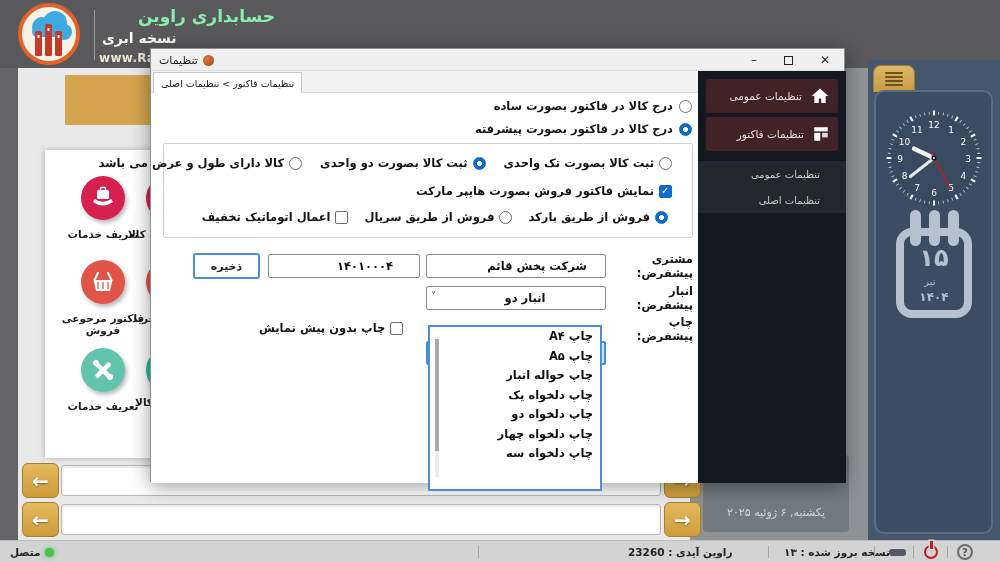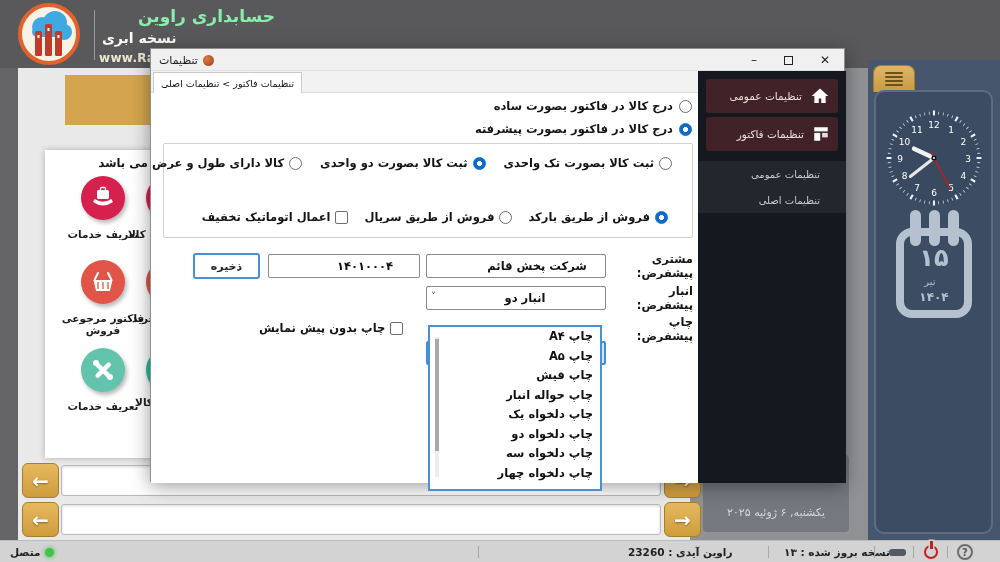--- a/index.html
+++ b/index.html
@@ -283,20 +283,24 @@
         <div class="row" style="right:20px; top:12px; gap:5px;">
           <span class="rd"></span>
           <span>ثبت کالا بصورت تک واحدی</span>
           <span style="width:8px;"></span>
           <span class="rd on"></span>
           <span>ثبت کالا بصورت دو واحدی</span>
           <span style="width:8px;"></span>
           <span class="rd"></span>
           <span>کالا دارای طول و عرض می باشد</span>
         </div>
+        <div class="row" style="right:20px; top:40px; gap:5px;">
+          <span class="cb on"></span>
+          <span>نمایش فاکتور فروش بصورت هایپر مارکت</span>
+        </div>
         <div class="row" style="right:24px; top:66px; gap:5px;">
           <span class="rd on"></span>
           <span>فروش از طریق بارکد</span>
           <span style="width:6px;"></span>
           <span class="rd"></span>
           <span>فروش از طریق سریال</span>
           <span style="width:6px;"></span>
           <span class="cb"></span>
           <span>اعمال اتوماتیک تخفیف</span>
         </div>
@@ -322,26 +326,25 @@
         <span class="cb"></span>
         <span>چاپ بدون پیش نمایش</span>
       </div>
 
       <div class="ddown">
         <div class="dd-scroll">
             <div class="dd-thumb"></div>
           </div>
         <div class="dd-item">چاپ A۴</div>
         <div class="dd-item">چاپ A۵</div>
-        <div class="dd-item">چاپ فیش</div>
         <div class="dd-item">چاپ حواله انبار</div>
         <div class="dd-item">چاپ دلخواه یک</div>
         <div class="dd-item">چاپ دلخواه دو</div>
+        <div class="dd-item">چاپ دلخواه چهار</div>
         <div class="dd-item">چاپ دلخواه سه</div>
-        <div class="dd-item">چاپ دلخواه چهار</div>
       </div>
     </div>
 
     <div class="dlg-nav">
       <div class="nav-item" style="top:8px;">
         <svg width="20" height="20" viewBox="0 0 24 24">
           <path d="M12 3 L22 12 h-3.2 v8.5 h-5.3 v-5.5 h-3 v5.5 H5.2 V12 H2 Z" fill="#fff"></path>
         </svg>
         <span class="nlbl">تنظیمات عمومی</span>
       </div>

